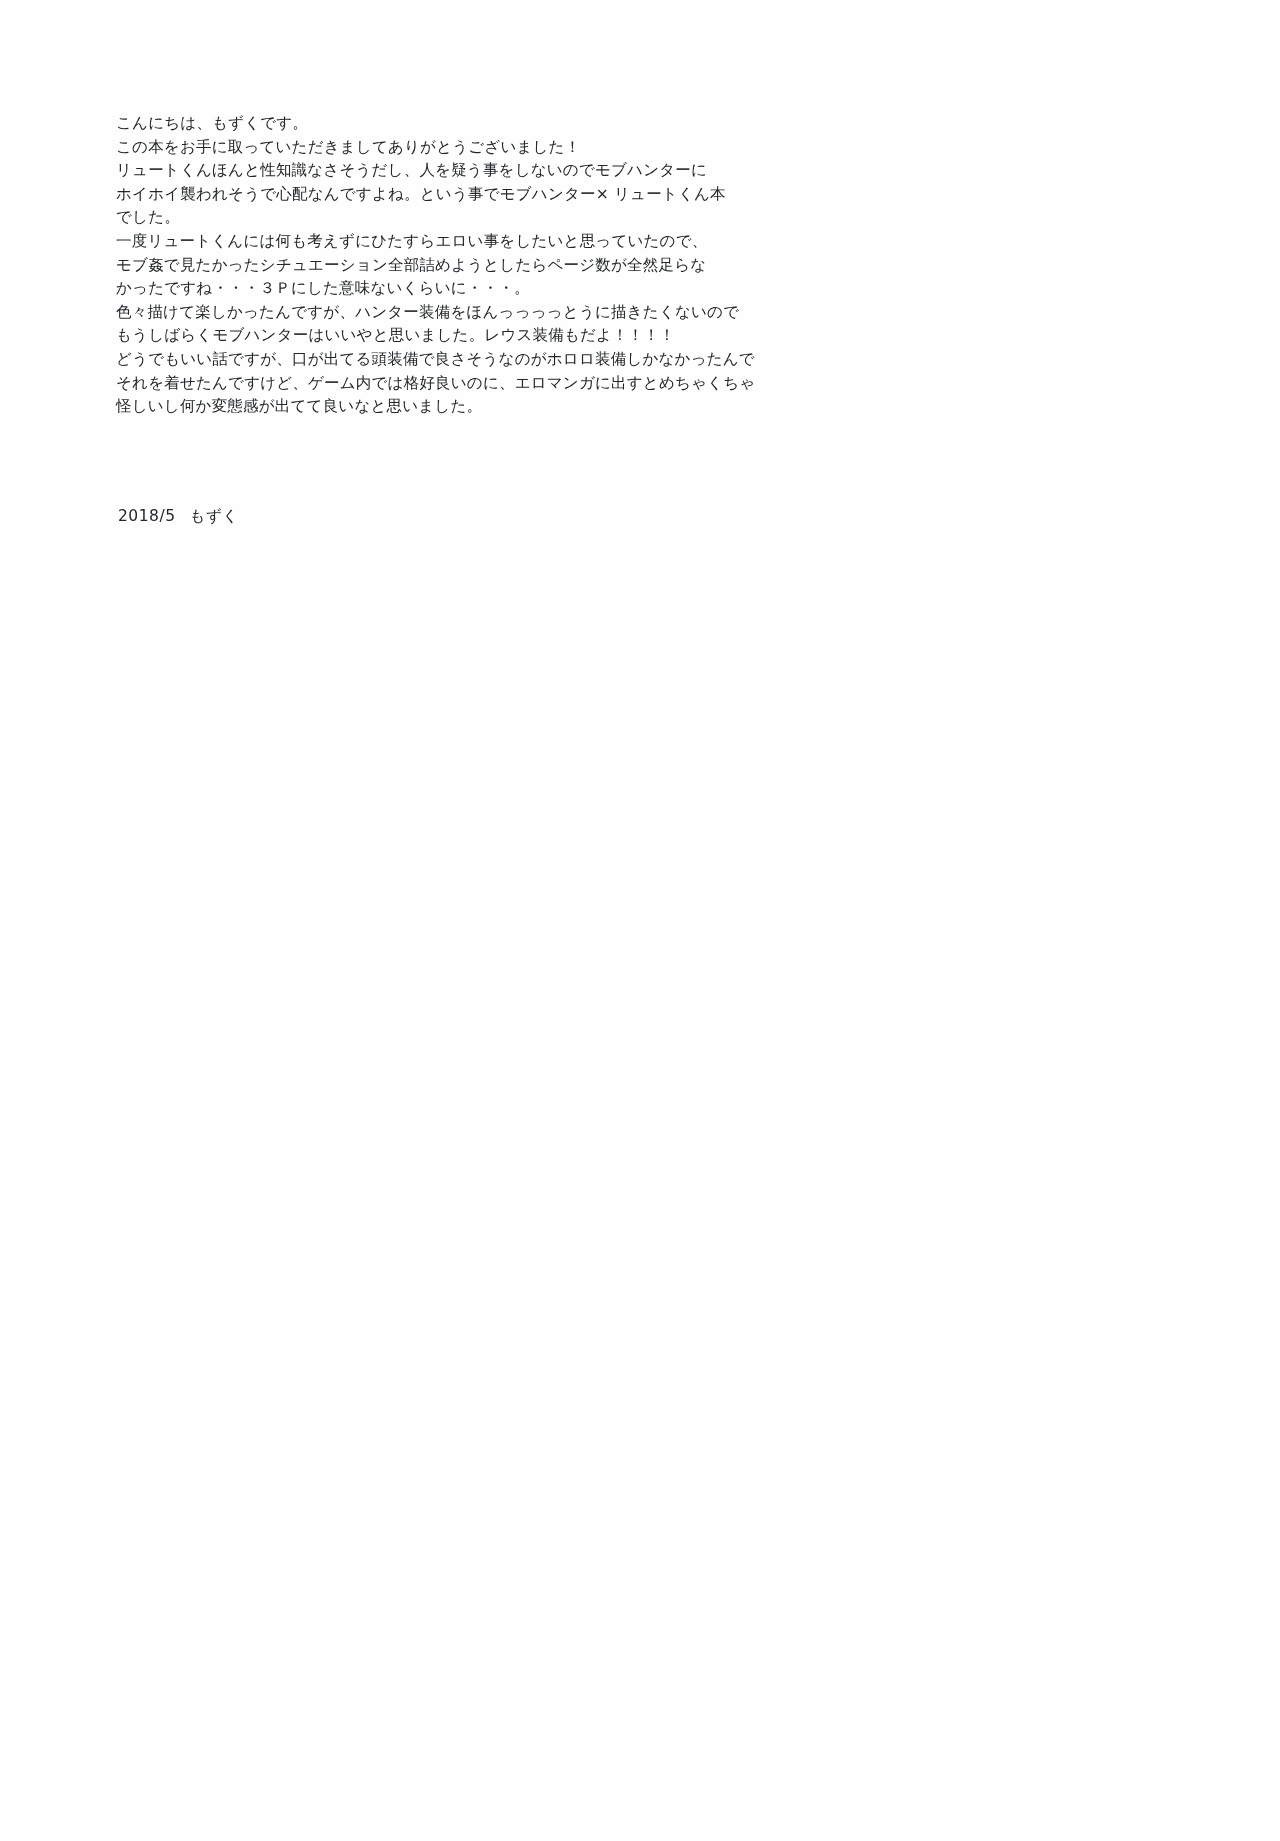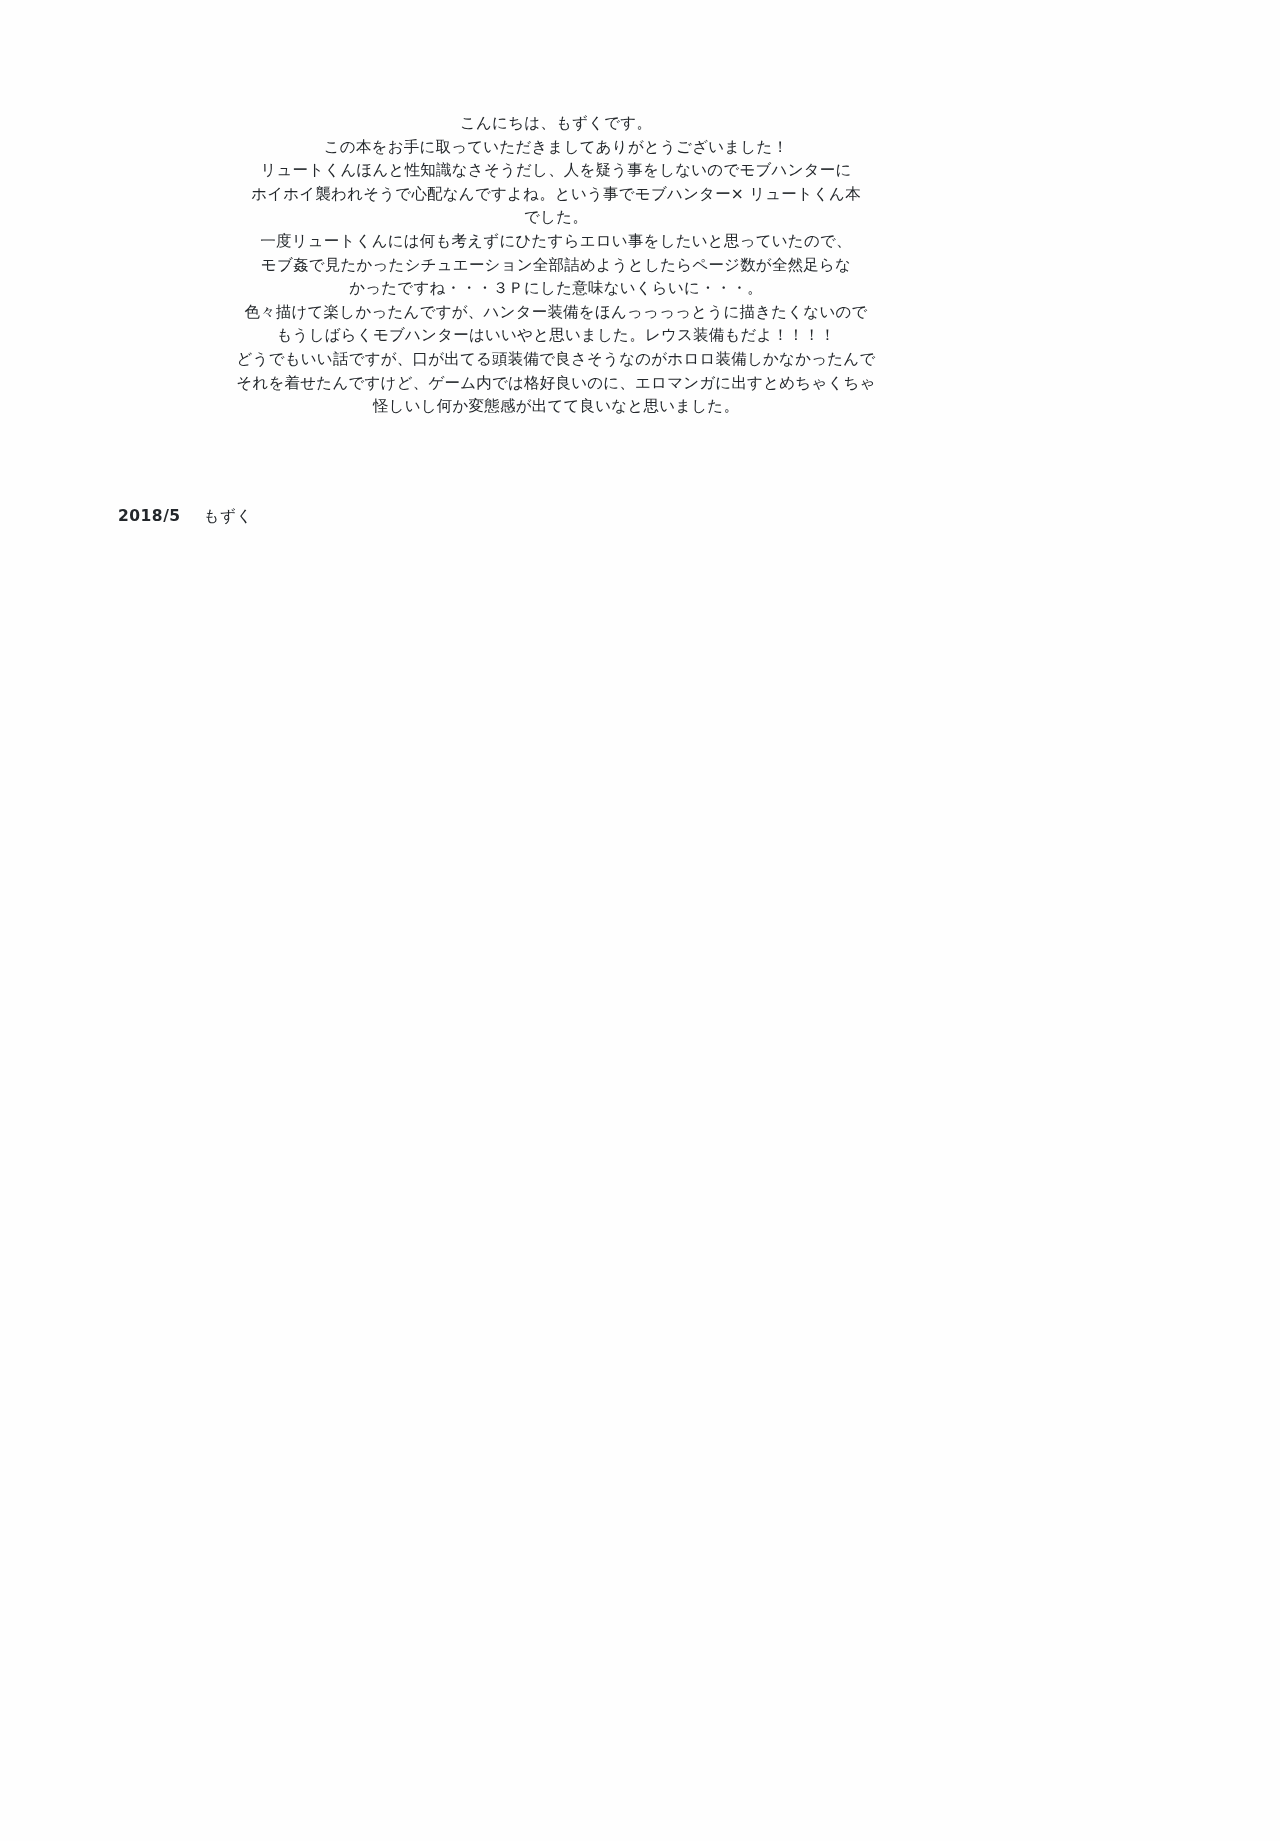--- a/index.html
+++ b/index.html
@@ -12,21 +12,20 @@
     background: #ffffff;
     font-family: "DejaVu Sans", "Liberation Sans", sans-serif;
     color: #2b2b2b;
     overflow: hidden;
   }
   .page {
     position: relative;
     width: 1280px;
     height: 1841px;
     background: #fefefe;
-    text-align: center;
   }
   .afterword {
     position: absolute;
     left: 116px;
     top: 112px;
     width: 880px;
   }
   .afterword p {
     margin: 0;
     font-size: 15.5px;
@@ -43,22 +42,21 @@
     position: absolute;
     left: 118px;
     top: 505px;
     font-size: 15.5px;
     line-height: 23.6px;
     letter-spacing: 0.5px;
     color: #23272b;
     font-weight: 500;
   }
   .sig-date {
-    margin-right: 23px;
-    font-weight: bold;
+    margin-right: 14px;
   }
 </style>
 </head>
 <body>
 
 <div class="page">
 
   <div class="afterword">
     <p>こんにちは、もずくです。
 この本をお手に取っていただきましてありがとうございました！

